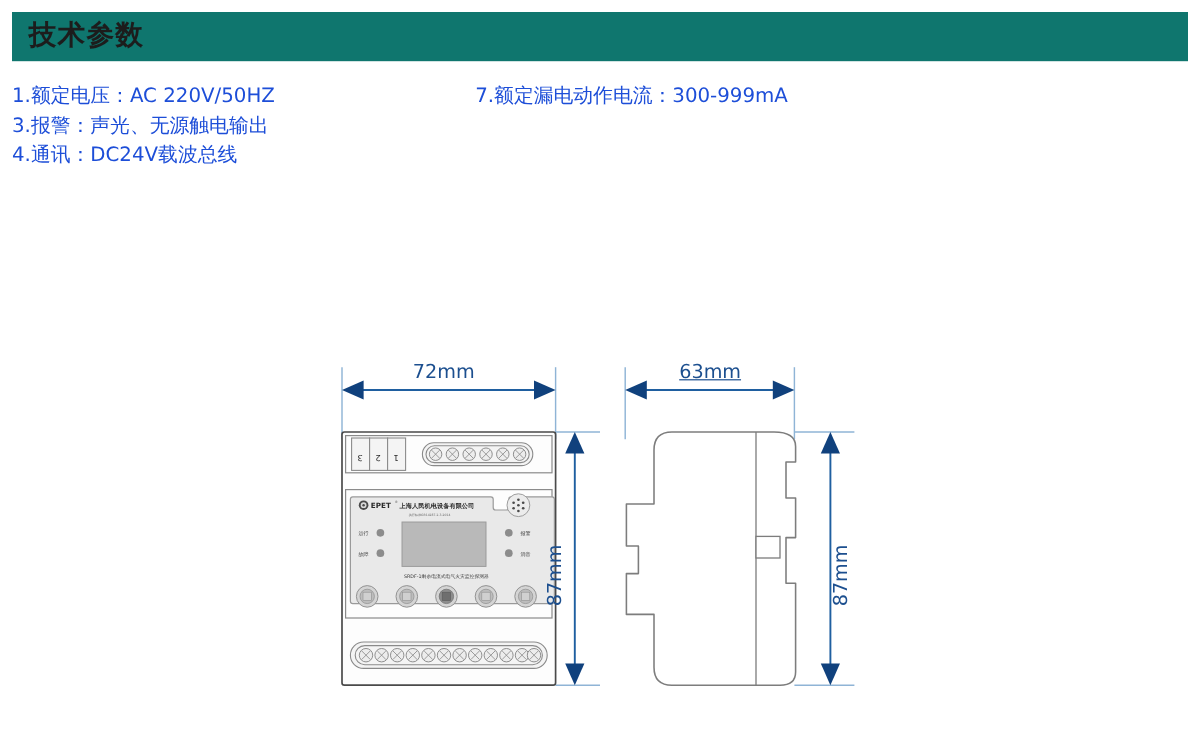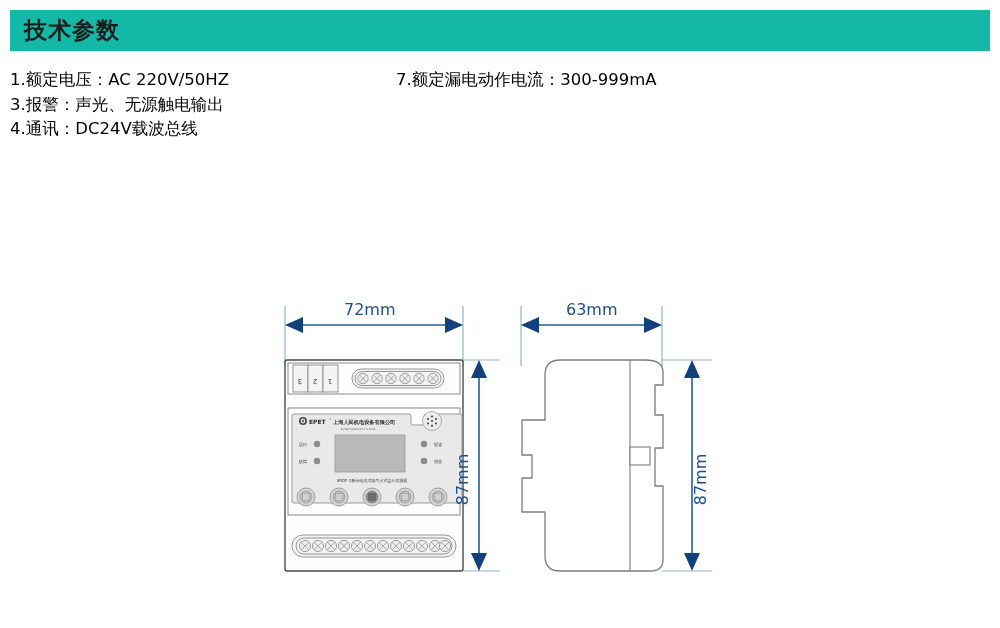--- a/index.html
+++ b/index.html
@@ -12,21 +12,21 @@
     overflow:hidden;
   }
   .page{position:relative;width:1000px;height:628px;}
 
   
   .band{
     position:absolute;
     left:10px;
     width:980px;
     height:41px;
-    background:#14b8a6;
+    background:#0f766e;
     display:flex;
     align-items:center;
   }
   .band-title{
     margin-left:14px;
     font-size:23px;
     font-weight:bold;
     letter-spacing:1px;
     color:#1c1c1c;
     line-height:1;
@@ -35,21 +35,21 @@
   #band-dim{top:233px;}
 
   
   .specs{position:absolute;top:68px;left:0;width:1000px;height:150px;}
   .spec-col{position:absolute;top:0;}
   #spec-col-left{left:10px;width:380px;}
   #spec-col-right{left:396px;width:400px;}
   .spec-line{
     font-size:16.5px;
     line-height:24.5px;
-    color:#000000;
+    color:#1d4ed8;
     white-space:nowrap;
   }
 
   
   .drawing{position:absolute;top:290px;left:0;width:1000px;height:310px;}
 
   
   .dim-label{
     position:absolute;
     color:#1c4f8f;
@@ -101,21 +101,21 @@
     </div>
     <div class="spec-col" id="spec-col-right">
       <div class="spec-line">7.额定漏电动作电流：300-999mA</div>
     </div>
   </div>
 
 
   <div class="drawing">
 
     <div class="dim-label" id="lbl-72" style="left:344px;top:10px;">72mm</div>
-    <div class="dim-label" id="lbl-63" style="left:566px;top:10px;">63mm</div>
+    <div class="dim-label" id="lbl-63" style="left:566px;top:10px;text-decoration:underline;">63mm</div>
     <div class="dim-label vert" style="left:462px;top:180px;width:60px;text-align:center;margin-left:-30px;">87mm</div>
     <div class="dim-label vert" style="left:700px;top:180px;width:60px;text-align:center;margin-left:-30px;">87mm</div>
 
     <svg width="1000" height="310" viewBox="0 0 1000 310">
 
       <line class="ext" x1="285" y1="16" x2="285" y2="76"></line>
       <line class="ext" x1="463" y1="16" x2="463" y2="76"></line>
       <line class="ext" x1="521" y1="16" x2="521" y2="76"></line>
       <line class="ext" x1="662" y1="16" x2="662" y2="76"></line>
 

